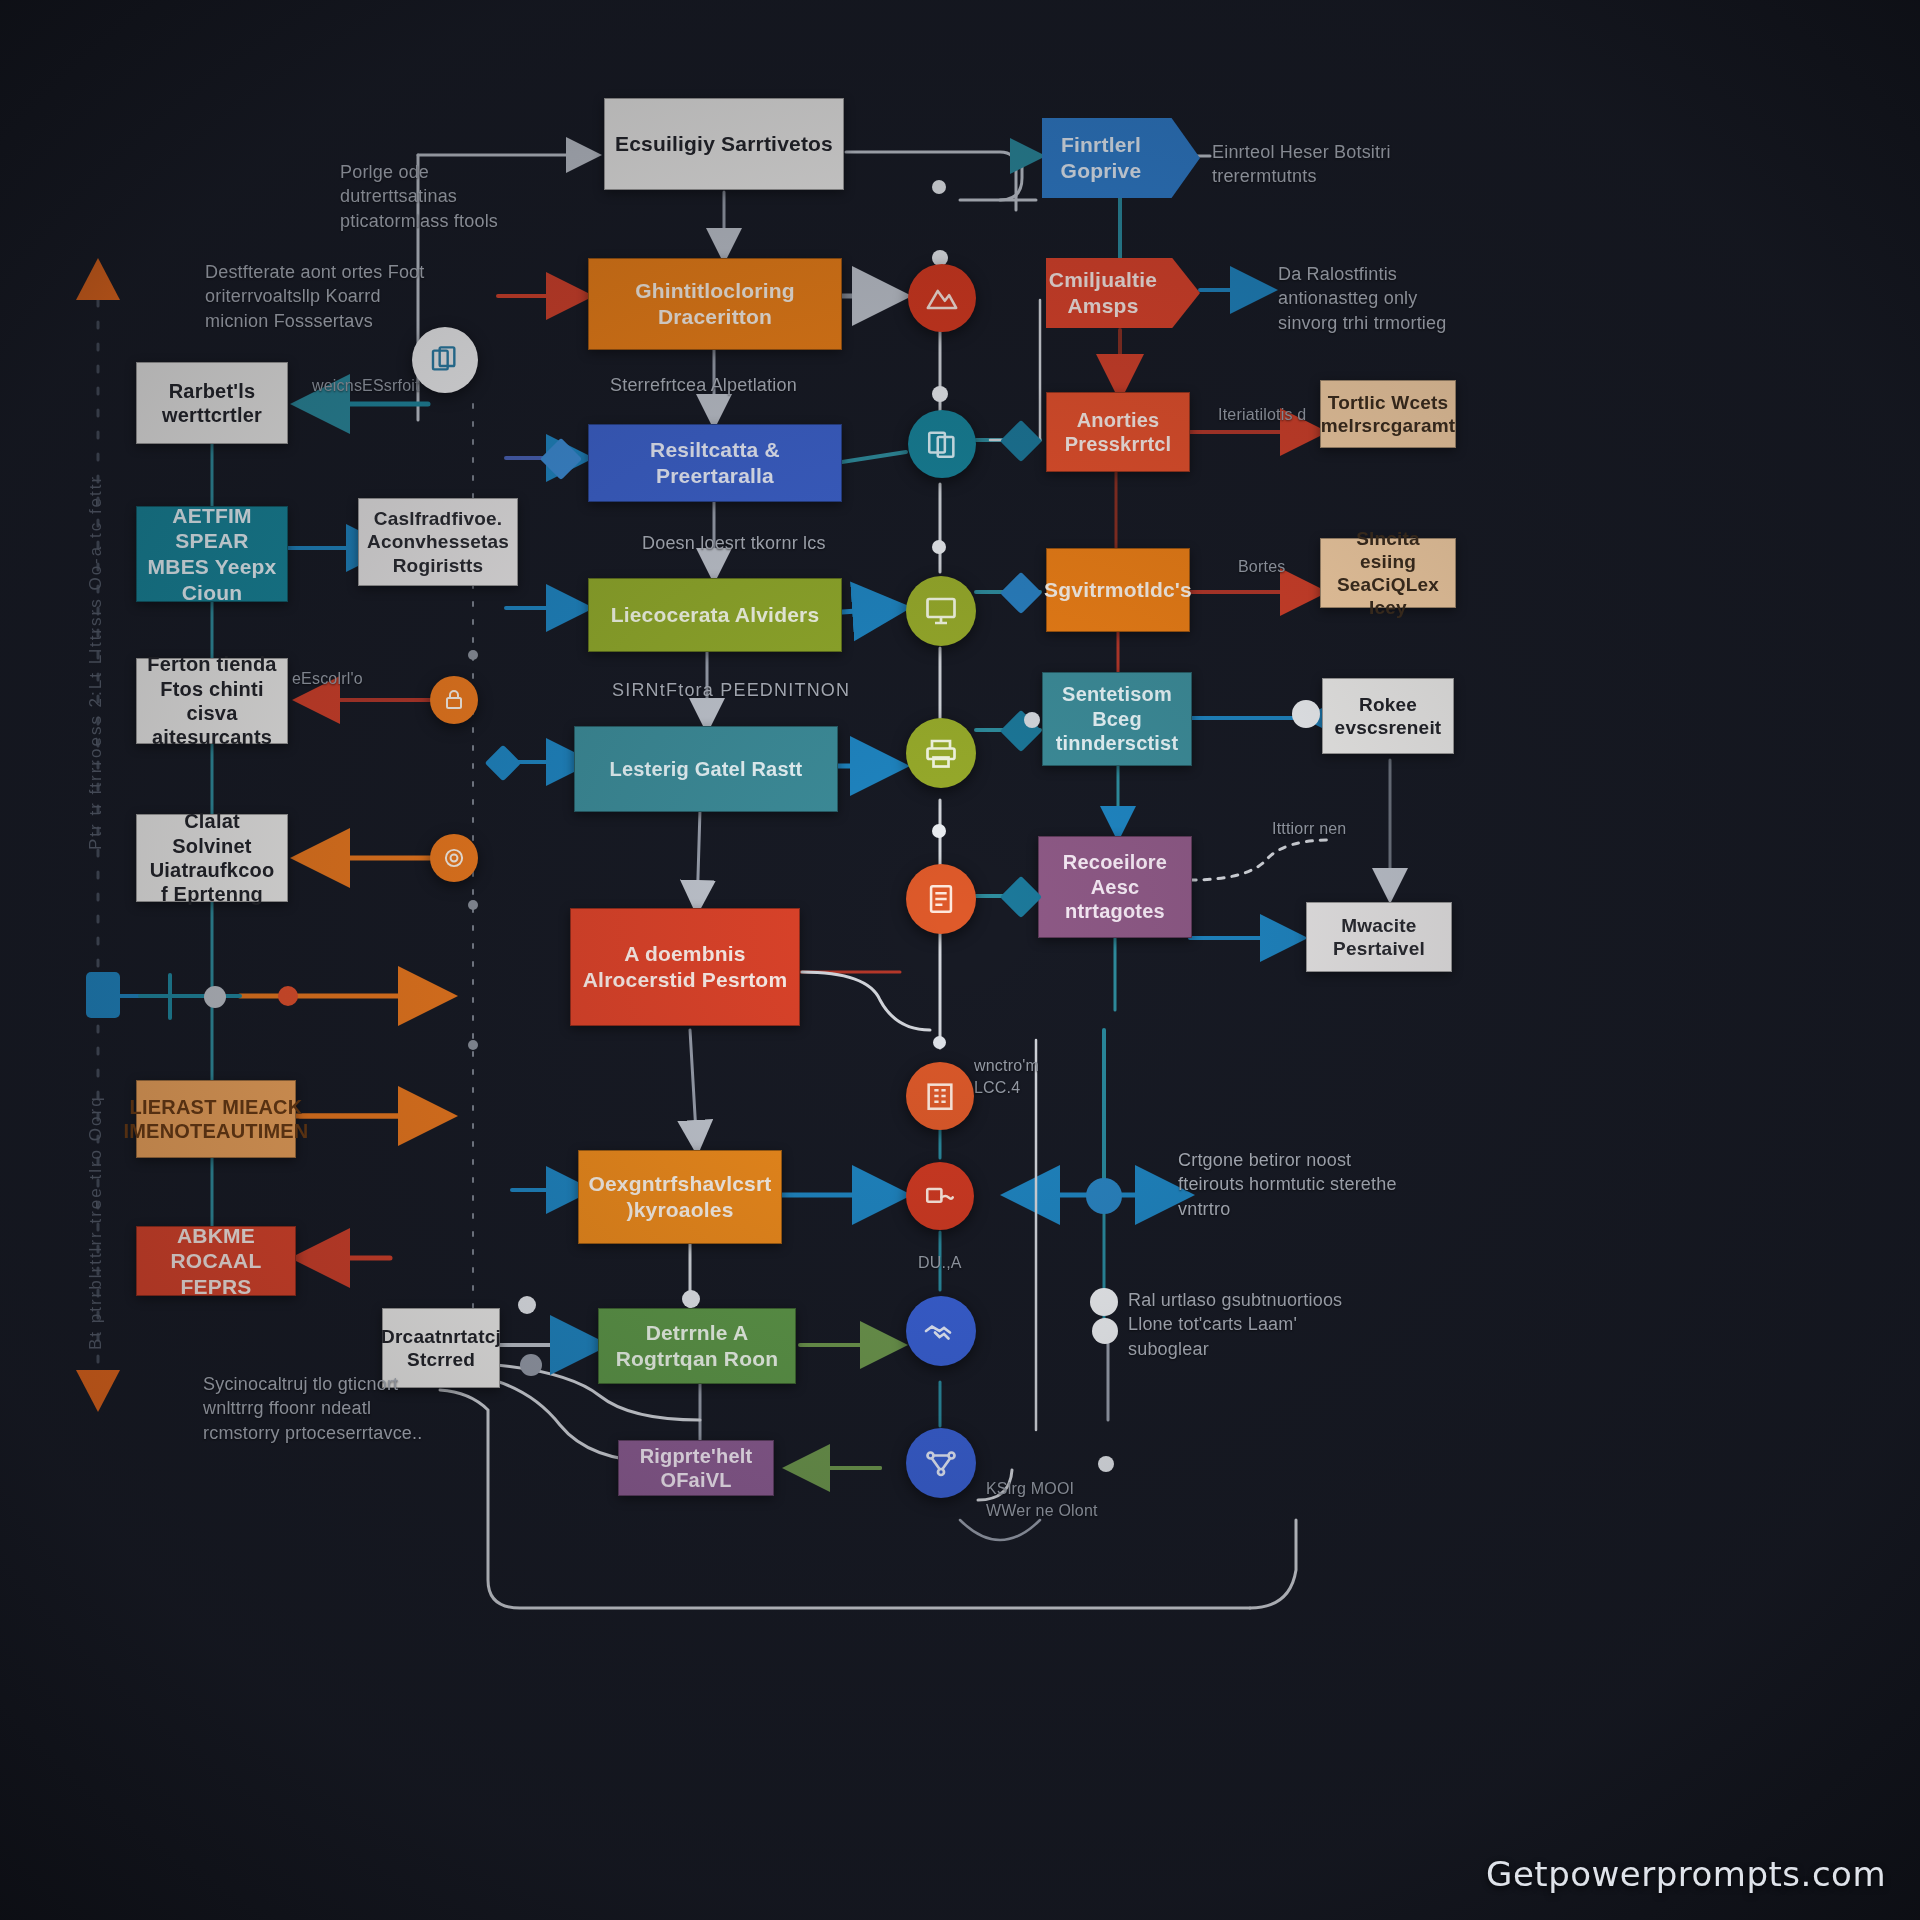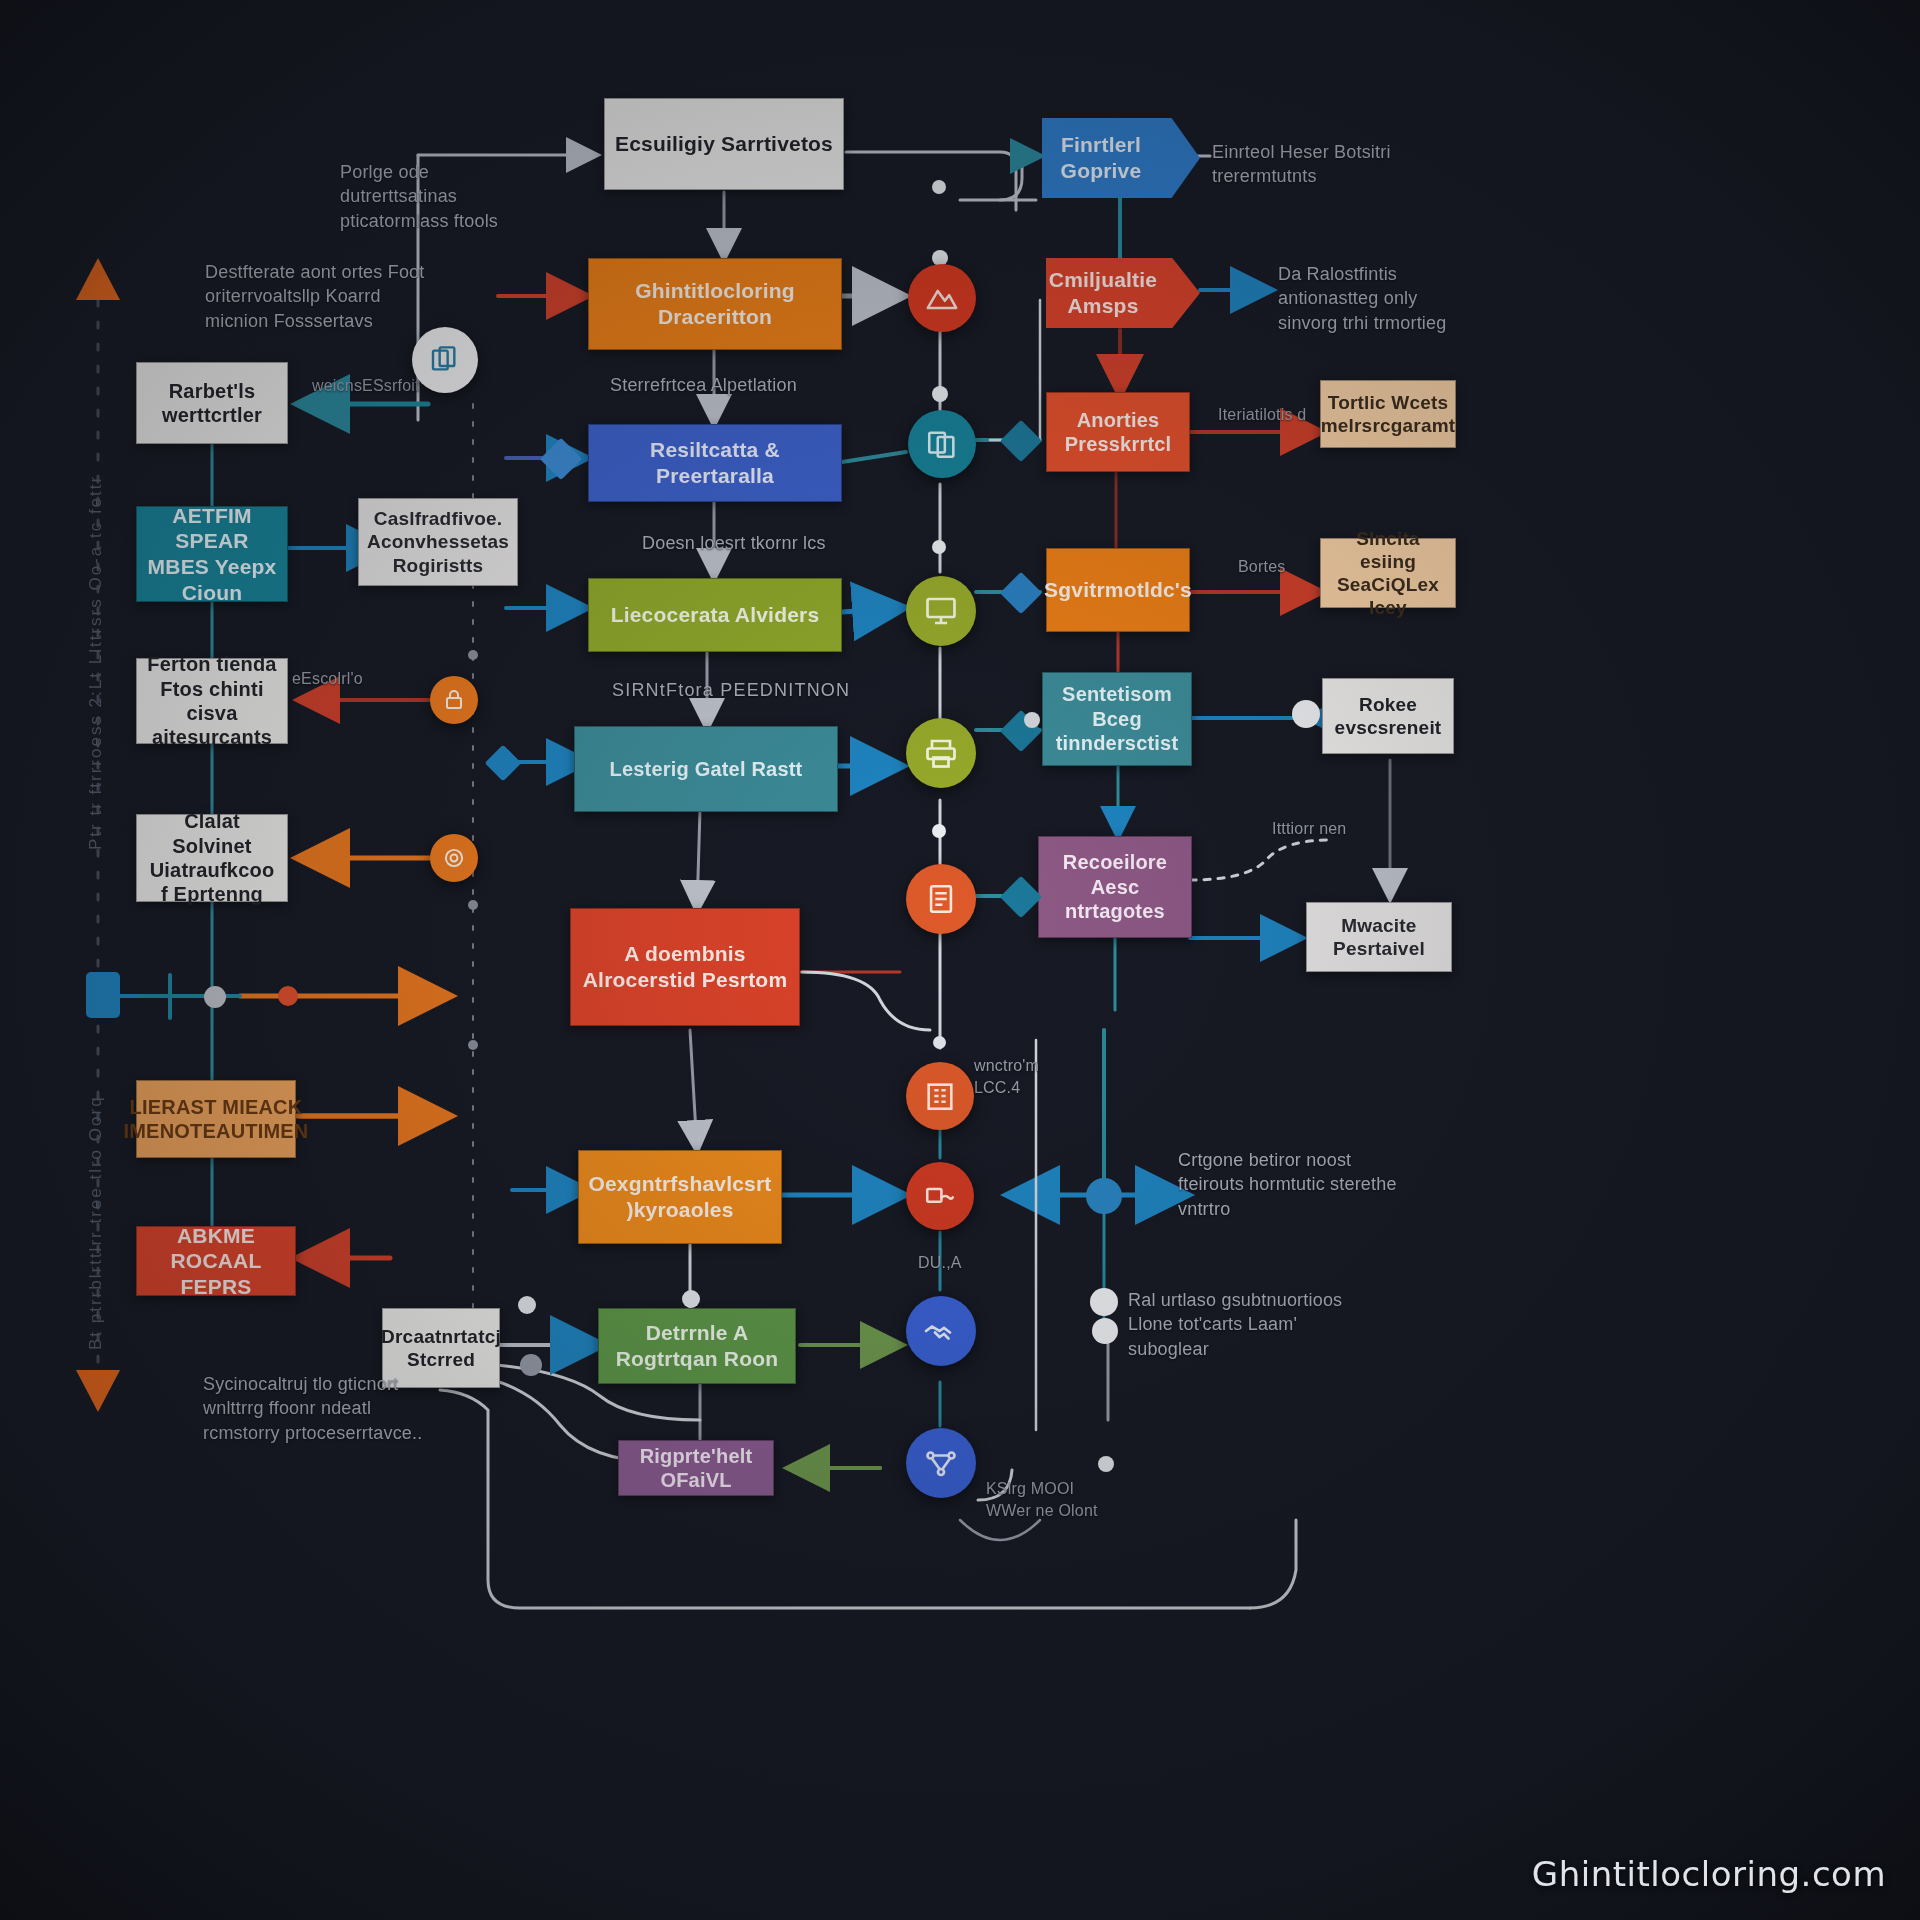--- a/index.html
+++ b/index.html
@@ -530,14 +530,14 @@
   <div class="dot" style="left:520px; top:1354px; width:22px; height:22px; background:#9aa0ad;"></div>
   <div class="dot" style="left:518px; top:1296px; width:18px; height:18px; background:#e8ebf0;"></div>
   <div class="dot" style="left:682px; top:1290px; width:18px; height:18px; background:#e8ebf0;"></div>
   <div class="dot" style="left:1098px; top:1456px; width:16px; height:16px; background:#e8ebf0;"></div>
   <div class="dot" style="left:1024px; top:712px; width:16px; height:16px; background:#d8dce2;"></div>
 
   <div class="dot" style="left:468px; top:650px; width:10px; height:10px; background:#8d939e;"></div>
   <div class="dot" style="left:468px; top:900px; width:10px; height:10px; background:#8d939e;"></div>
   <div class="dot" style="left:468px; top:1040px; width:10px; height:10px; background:#8d939e;"></div>
 
-  <div class="watermark">Ghintitlocloring.com</div>
+  <div class="watermark">Getpowerprompts.com</div>
 </div>
 
 </body></html>

